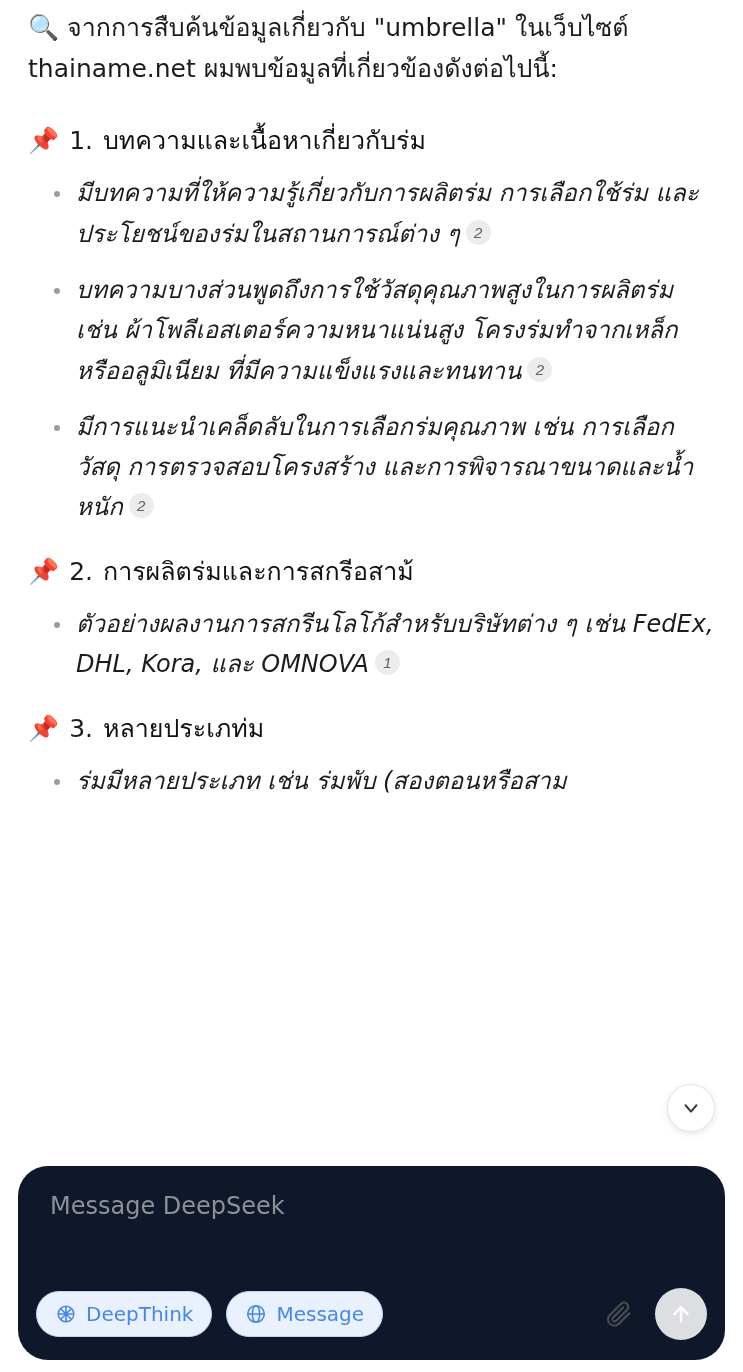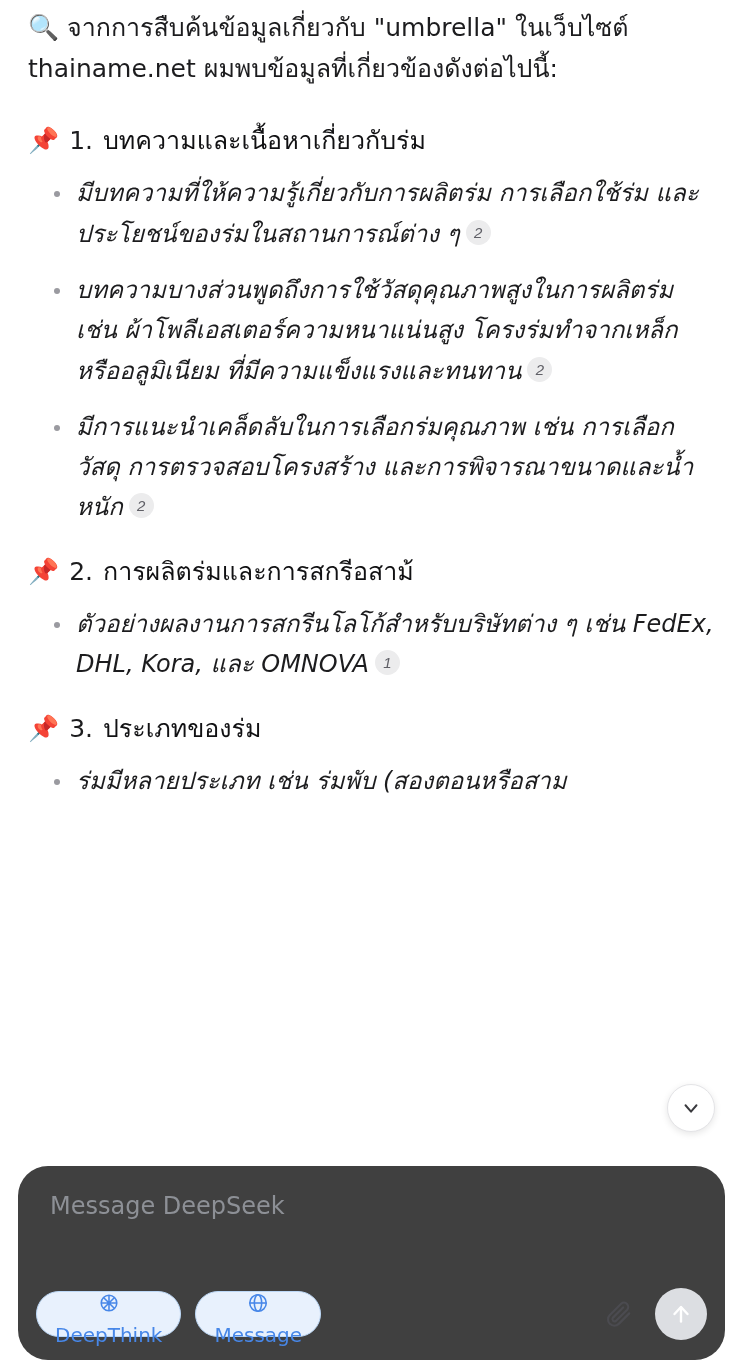--- a/index.html
+++ b/index.html
@@ -131,21 +131,21 @@
     z-index: 4;
   }
 
   
   .composer {
     position: absolute;
     left: 18px;
     right: 18px;
     bottom: 12px;
     height: 194px;
-    background: #404040;
+    background: #0f172a;
     border-radius: 30px;
     z-index: 6;
     padding: 26px 26px 0 26px;
   }
   .composer-input {
     font-size: 24px;
     color: #8d9096;
     line-height: 1.2;
     padding-left: 6px;
   }
@@ -163,21 +163,20 @@
     align-items: center;
     gap: 9px;
     height: 46px;
     padding: 0 18px;
     border: 1px solid #bcd8f7;
     border-radius: 23px;
     background: #e8f1fd;
     color: #4787e8;
     font-size: 20px;
     white-space: nowrap;
-    flex-direction: column;
   }
   .spacer { flex: 1; }
 
   .attach-btn {
     width: 46px;
     height: 46px;
     display: flex;
     align-items: center;
     justify-content: center;
     color: #4b4b50;
@@ -233,21 +232,21 @@
       <li>
         <span>ตัวอย่างผลงานการสกรีนโลโก้สำหรับบริษัทต่าง ๆ เช่น FedEx, DHL, Kora, และ OMNOVA</span><span class="cite">1</span>
       </li>
     </ul>
   </div>
 
   <div class="section">
     <div class="section-heading">
       <span class="pin">📌</span>
       <span class="num">3.</span>
-      <span class="htext">ประเภทของร่ม</span>
+      <span class="htext">หลายประเภท่ม</span>
     </div>
     <ul class="bullets">
       <li>
         <span>ร่มมีหลายประเภท เช่น ร่มพับ (สองตอนหรือสาม</span>
       </li>
     </ul>
   </div>
 
 </div>
 

